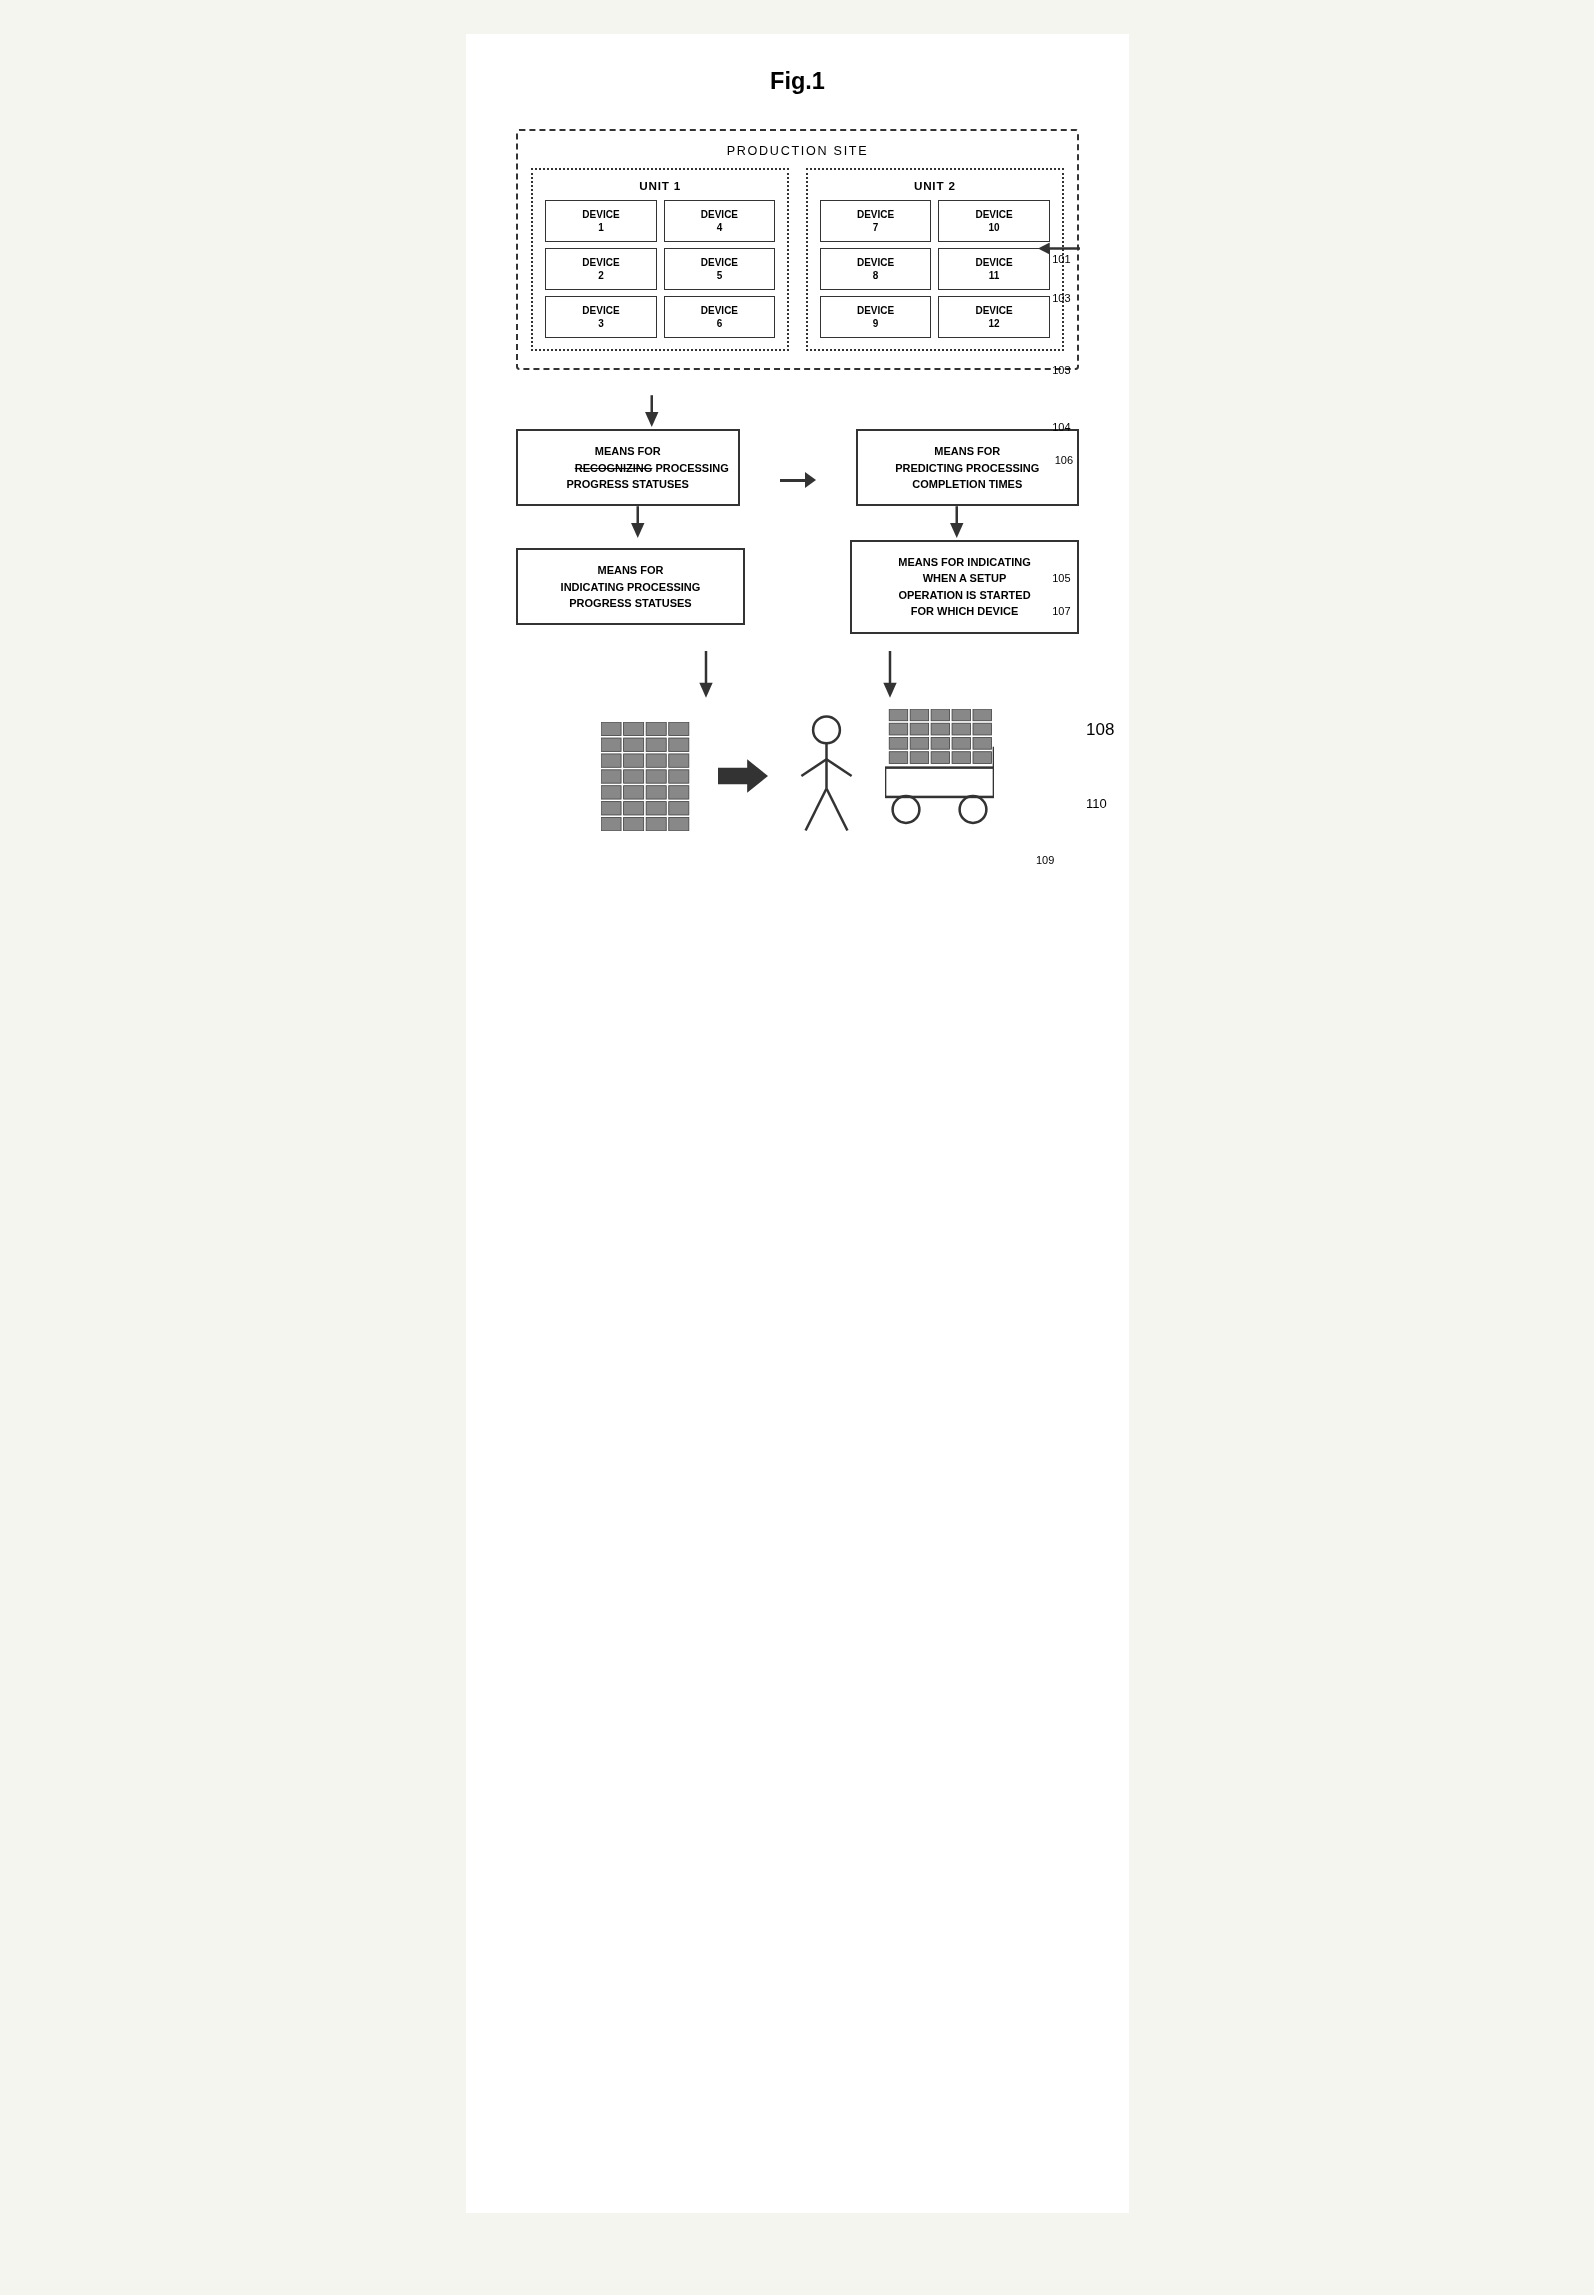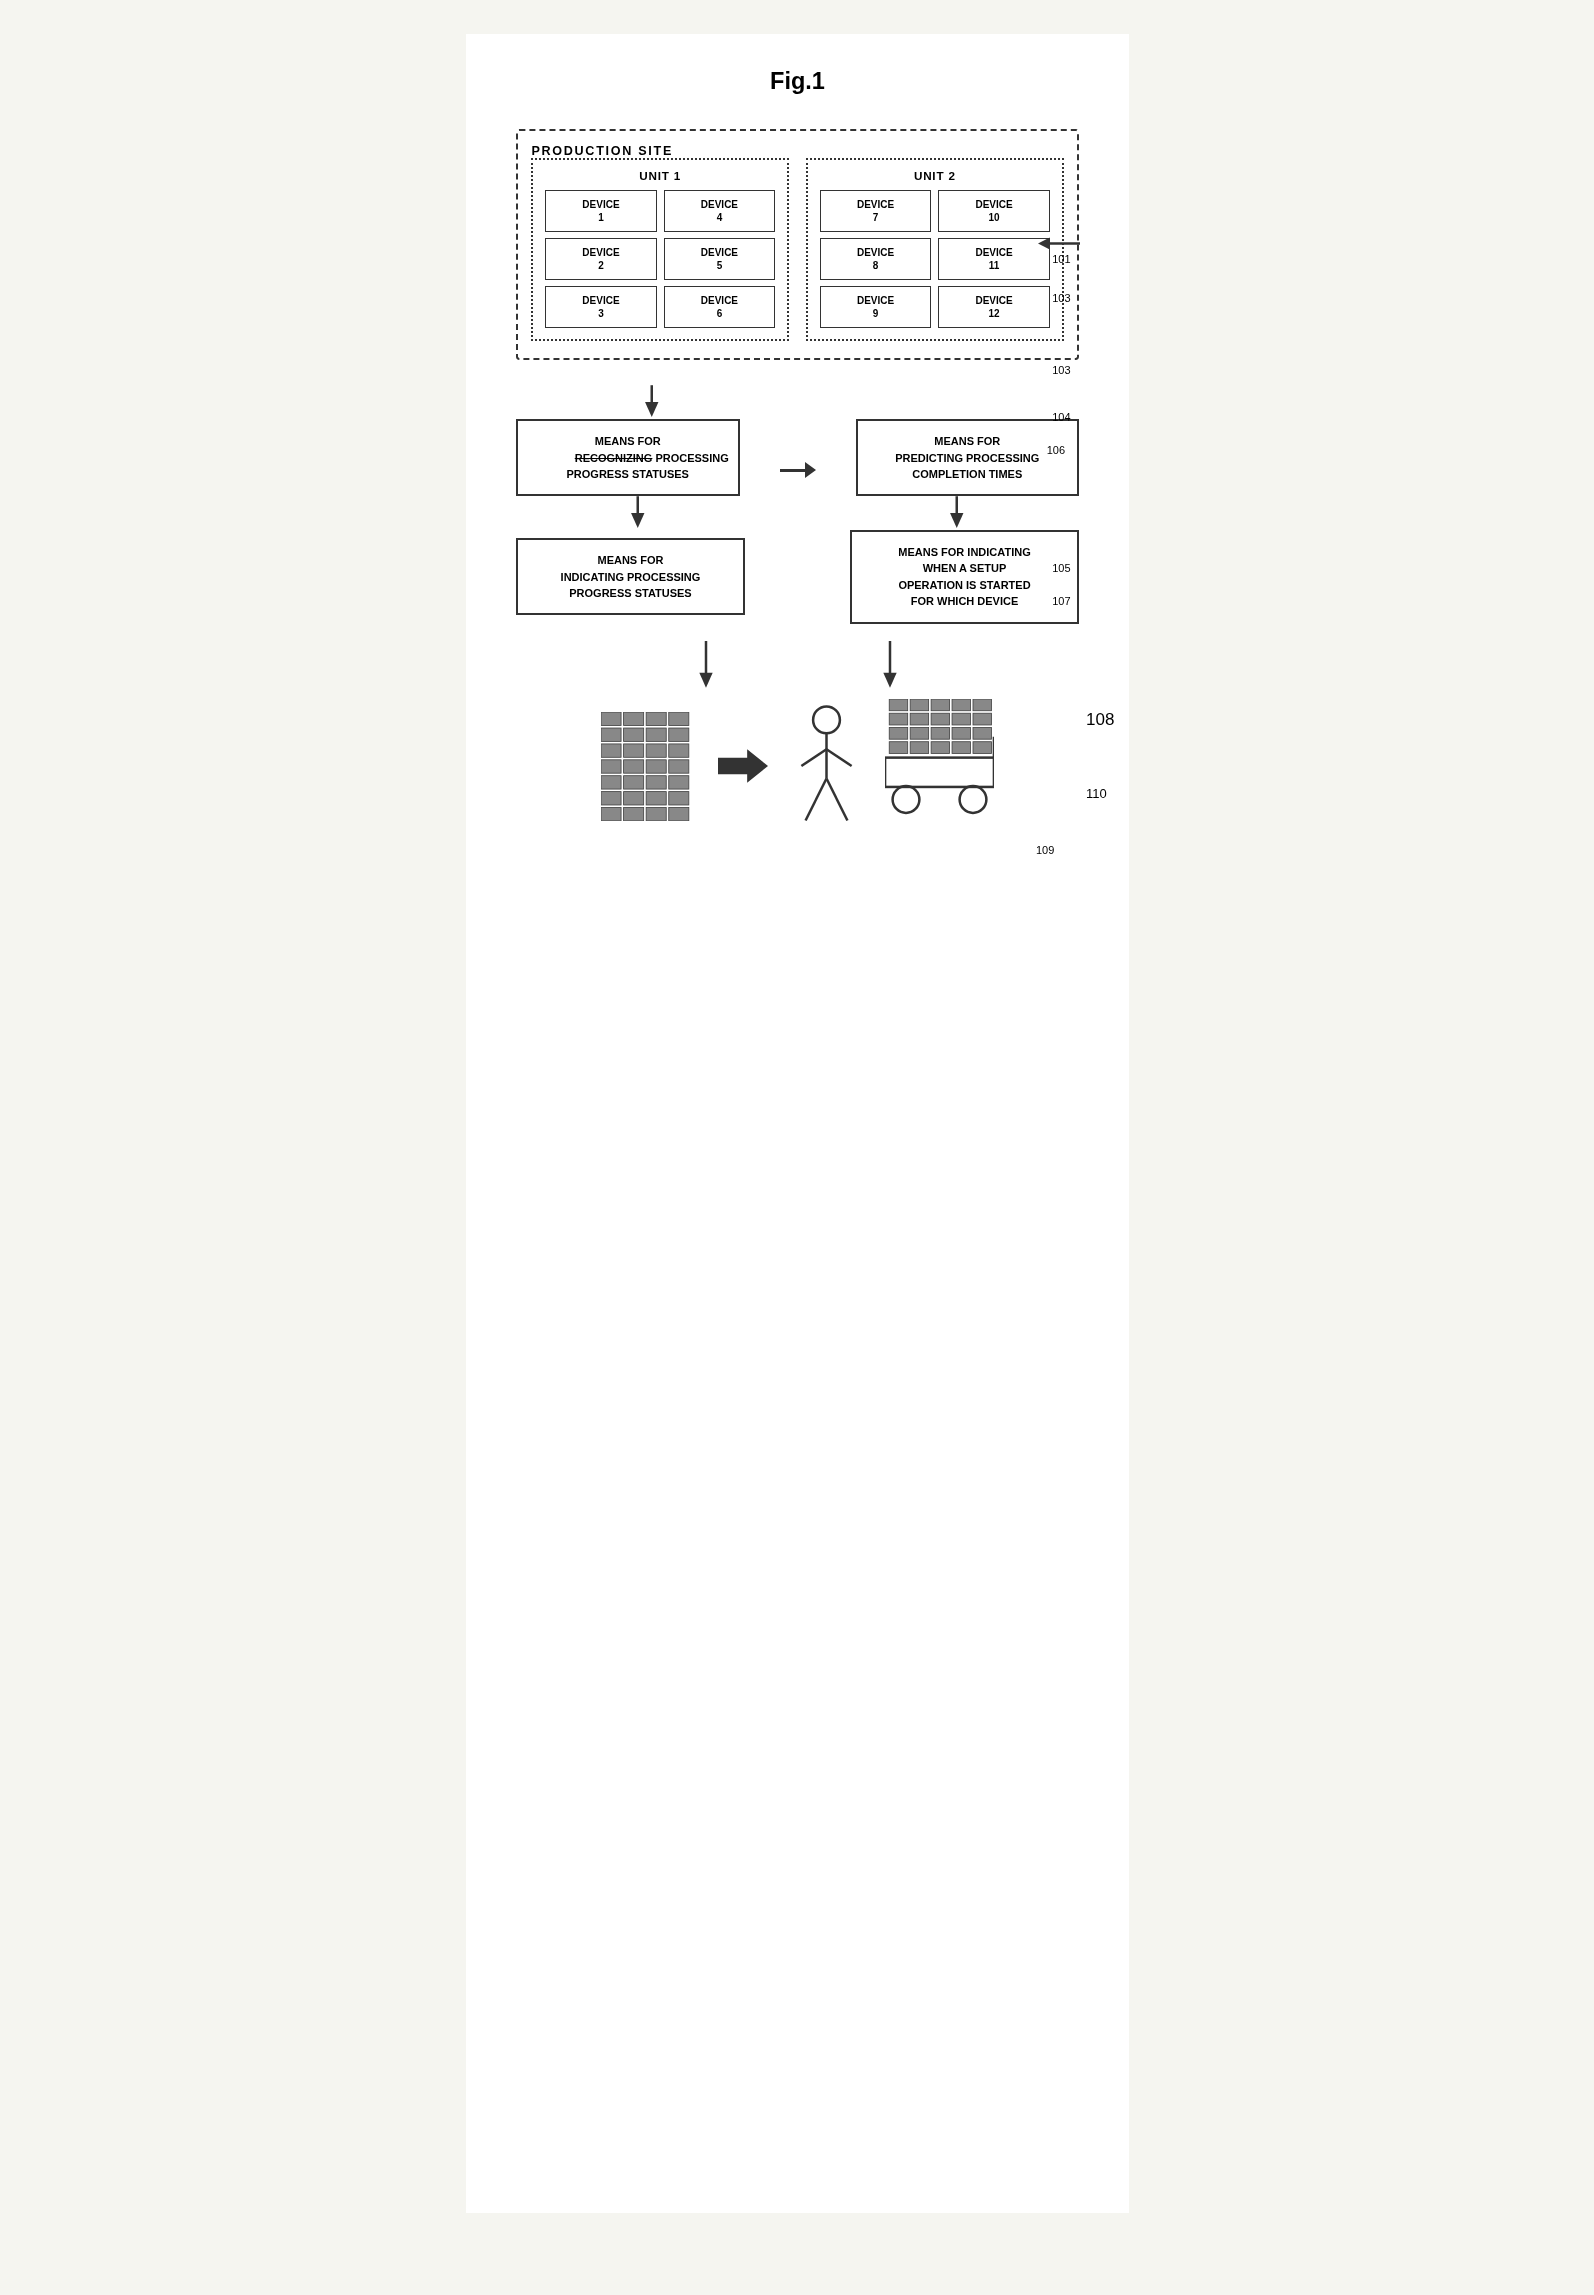--- a/index.html
+++ b/index.html
@@ -29,24 +29,25 @@
     }
     
     .production-site {
       border: 2.5px dashed #333;
       border-radius: 3.4px;
       padding: 13.4px 13.4px 17px 13.4px;
       position: relative;
       margin-bottom: 25px;
     }
     .production-site-label {
-      text-align: left;
+      text-align: center;
       font-size: 12.6px;
-      font-weight: bold;
+      font-weight: normal;
       letter-spacing: 1.7px;
+      margin-bottom: 10px;
     }
     .units-row {
       display: flex;
       gap: 17px;
       justify-content: space-between;
     }
     
     .unit-box {
       border: 2.5px dotted #333;
       padding: 8.4px 11.7px 11.7px 11.7px;
@@ -189,21 +190,21 @@
           <div class="arrow-line-h"></div>
           <div class="arrow-head-right"></div>
         </div>
         <div class="flow-box">
           <span style="font-size:11px; font-weight:bold; text-align:center; line-height:1.5;">MEANS FOR<br>PREDICTING PROCESSING<br>COMPLETION TIMES</span>
         </div>
       </div>
 
       <div style="position:absolute; top:-8.4px; right:8.4px; font-size:11px;">104</div>
 
-      <div style="position:absolute; top:25px; right:14px; font-size:11px;">106</div>
+      <div style="position:absolute; top:25px; right:6px; font-size:11px;">106</div>
 
       <div style="display:flex; gap:25px; margin-top:0;">
         <div style="flex:1; display:flex; justify-content:center;">
           <svg width="23.5" height="34" viewBox="0 0 28 40">
             <line x1="14" y1="0" x2="14" y2="26" stroke="#333" stroke-width="3"></line>
             <polygon points="14,38 6,20 22,20" fill="#333"></polygon>
           </svg>
         </div>
         <div style="width:25px;"></div>
         <div style="flex:1; display:flex; justify-content:center;">

